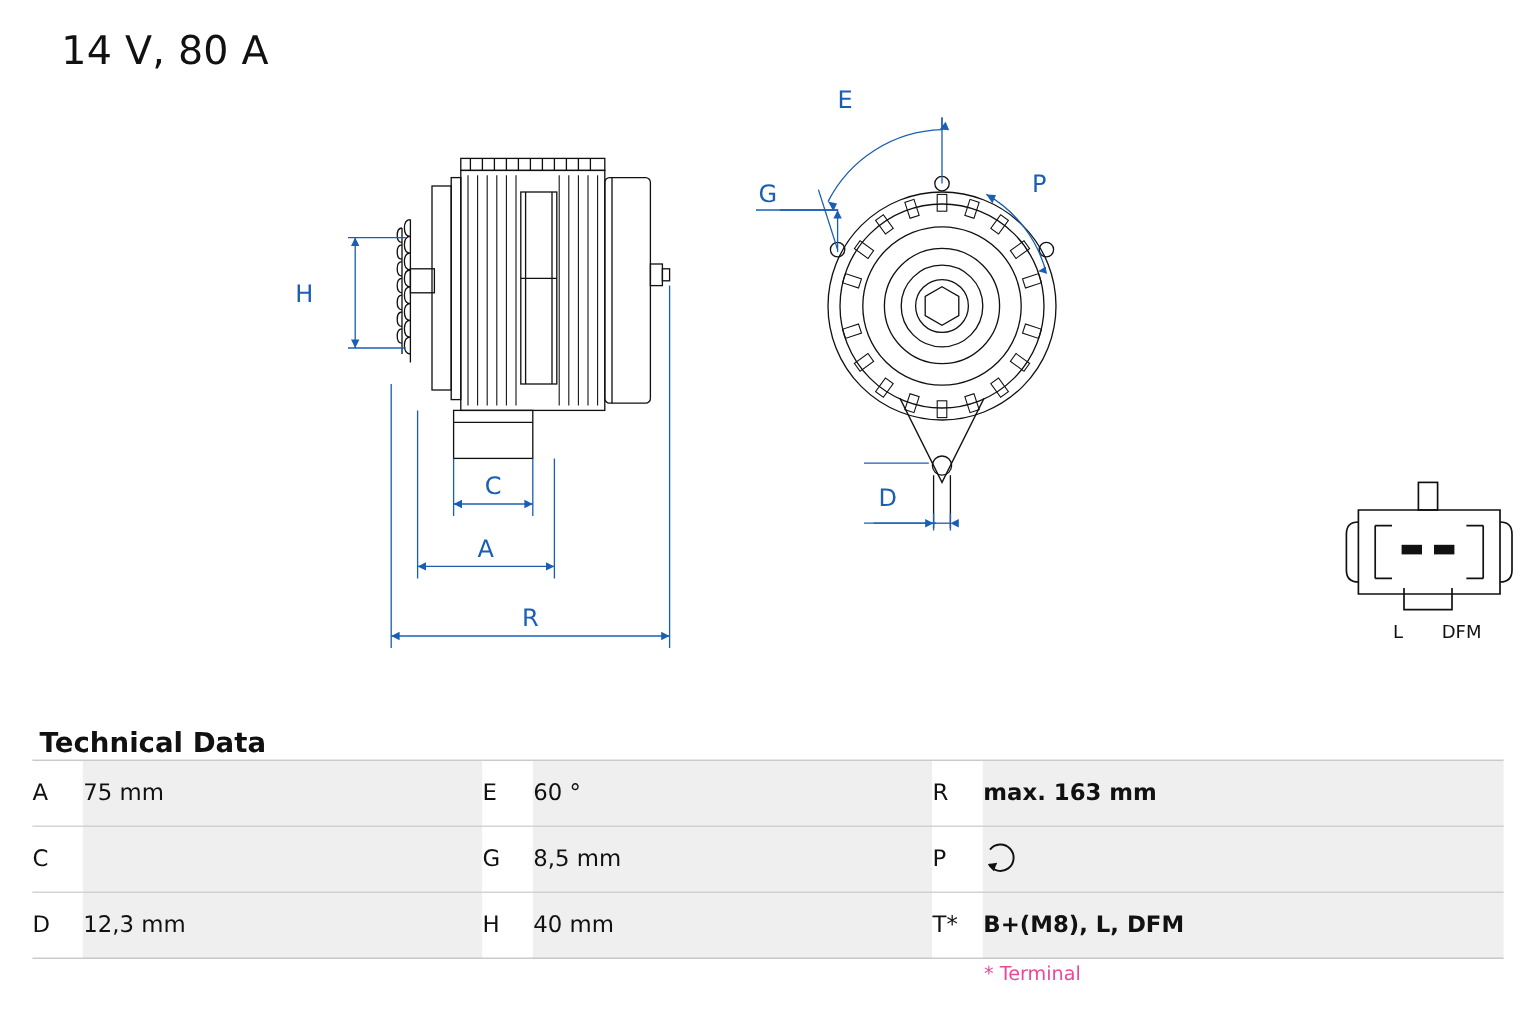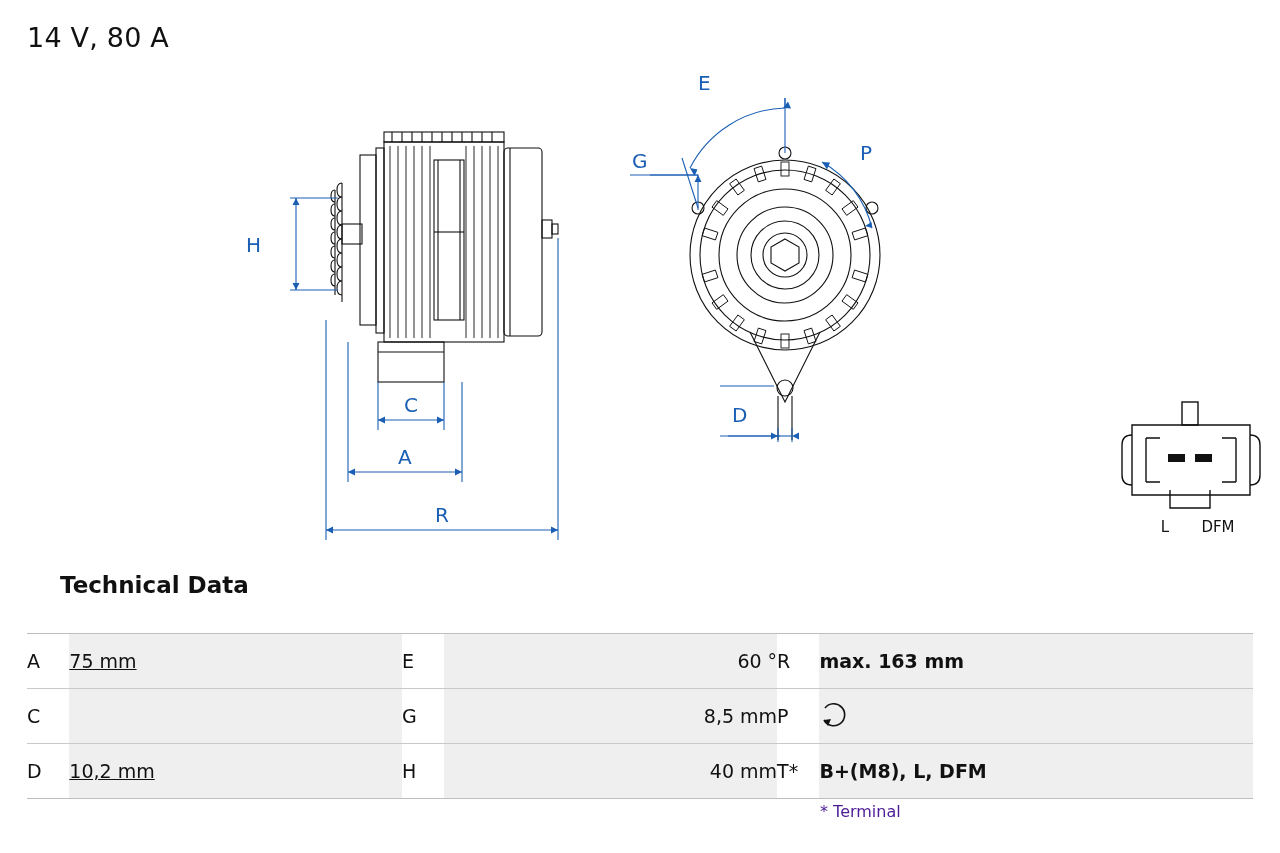--- a/index.html
+++ b/index.html
@@ -14,23 +14,23 @@
     font-family: "DejaVu Sans", sans-serif;
     color: #000000;
     overflow: hidden;
   }
   .page {
     position: absolute;
     inset: 0;
   }
   #title {
     position: absolute;
-    left: 27px;
+    left: 51px;
     top: 22px;
-    font-size: 27px;
+    font-size: 33px;
     font-weight: 400;
     letter-spacing: 0.2px;
     color: #111;
   }
   .drawing {
     position: absolute;
   }
   #drawing-side {
     left: 230px;
     top: 120px;
@@ -45,25 +45,24 @@
   }
   #drawing-connector {
     left: 1110px;
     top: 380px;
     width: 160px;
     height: 170px;
   }
   #tech-title {
     position: absolute;
     left: 33px;
-    top: 572px;
+    top: 607px;
     font-size: 23px;
     font-weight: bold;
     color: #111;
-    margin-left: 27px;
   }
   #tech-table {
     position: absolute;
     left: 27px;
     top: 633px;
     width: 1226px;
     border-collapse: collapse;
     font-size: 19px;
   }
   #tech-table tr {
@@ -82,30 +81,30 @@
     text-align: left;
     padding-left: 14px;
     background: #ffffff;
     color: #111;
   }
   td.val {
     background: #efefef;
     padding-left: 14px;
     color: #111;
   }
-  td.val.c1 { width: 330px; text-decoration: underline; }
-  td.val.c2 { width: 330px; text-align: right; }
+  td.val.c1 { width: 330px; }
+  td.val.c2 { width: 330px; }
   td.val.c3 { width: 430px; font-weight: bold; }
   td.key.k2, td.key.k3 { padding-left: 16px; }
   #terminal-note {
     position: absolute;
     left: 820px;
     top: 802px;
     font-size: 16px;
-    color: #4c1d95;
+    color: #ec4899;
   }
   .rot-icon svg { display: block; }
   .lbl {
     font-family: "DejaVu Sans", sans-serif;
     font-size: 20px;
     fill: #1a5fb4;
   }
   .conn-lbl {
     font-family: "DejaVu Sans", sans-serif;
     font-size: 15px;
@@ -312,21 +311,21 @@
               <g fill="none" stroke="#111" stroke-width="1.6">
                 <path d="M6 7 A 11 11 0 1 1 5 19"></path>
               </g>
               <path d="M5 19 l7 -1 l-3 7 z" fill="#111"></path>
             </svg>
           </span>
         </td>
       </tr>
       <tr>
         <td class="key k1">D</td>
-        <td class="val c1">10,2 mm</td>
+        <td class="val c1">12,3 mm</td>
         <td class="key k2">H</td>
         <td class="val c2">40 mm</td>
         <td class="key k3">T*</td>
         <td class="val c3">B+(M8), L, DFM</td>
       </tr>
     </tbody>
   </table>
 
   <div id="terminal-note">* Terminal</div>
 

